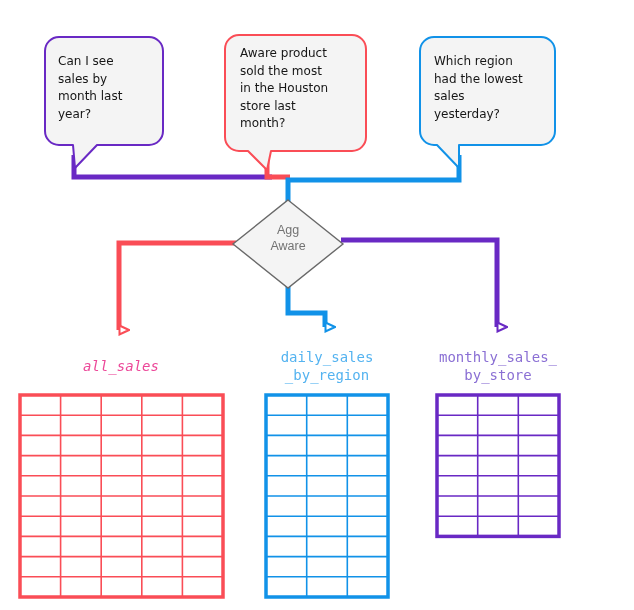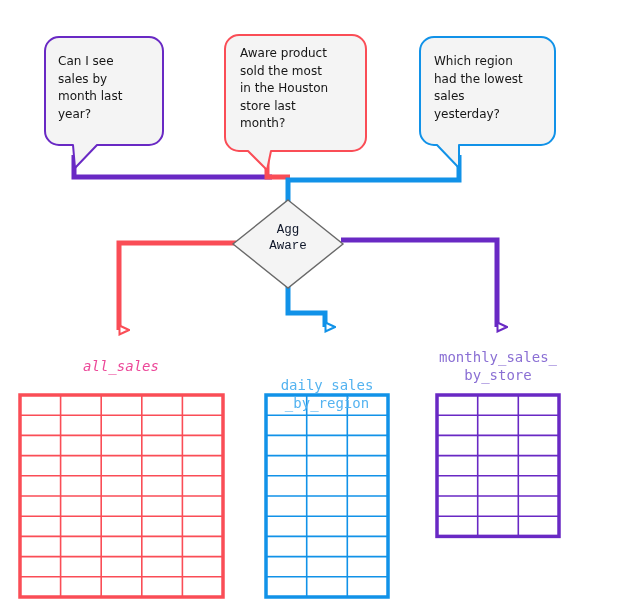--- a/index.html
+++ b/index.html
@@ -23,24 +23,24 @@
   .bubble-text {
     position: absolute;
     font-family: "DejaVu Sans", sans-serif;
     font-size: 12px;
     line-height: 17.5px;
     color: #161616;
     white-space: pre-line;
   }
   .diamond-text {
     position: absolute;
-    font-family: Liberation Mono, monospace;
+    font-family: Liberation Sans, sans-serif;
     font-size: 12.5px;
     line-height: 16px;
-    color: #0f172a;
+    color: #737373;
     text-align: center;
     white-space: pre-line;
   }
   .table-label {
     position: absolute;
     font-family: "DejaVu Sans Mono", monospace;
     font-size: 14px;
     line-height: 18px;
     text-align: center;
     white-space: pre-line;
@@ -156,17 +156,17 @@
 <div class="bubble-text" style="left:434px; top:53px; width:118px;">Which region
 had the lowest
 sales
 yesterday?</div>
 
 <div class="diamond-text" style="left:243px; top:222px; width:90px;">Agg
 Aware</div>
 
 <div class="table-label" style="left:41px; top:357px; width:160px; color:#ec4899;font-style:italic;">all_sales</div>
 
-<div class="table-label" style="left:247px; top:348px; width:160px; color:#54b3f0;margin-top:28px;">daily_sales
+<div class="table-label" style="left:247px; top:348px; width:160px; color:#54b3f0;">daily_sales
 _by_region</div>
 
 <div class="table-label" style="left:417px; top:348px; width:162px; color:#8a6fd4;">monthly_sales_
 by_store</div>
 
 </body></html>

